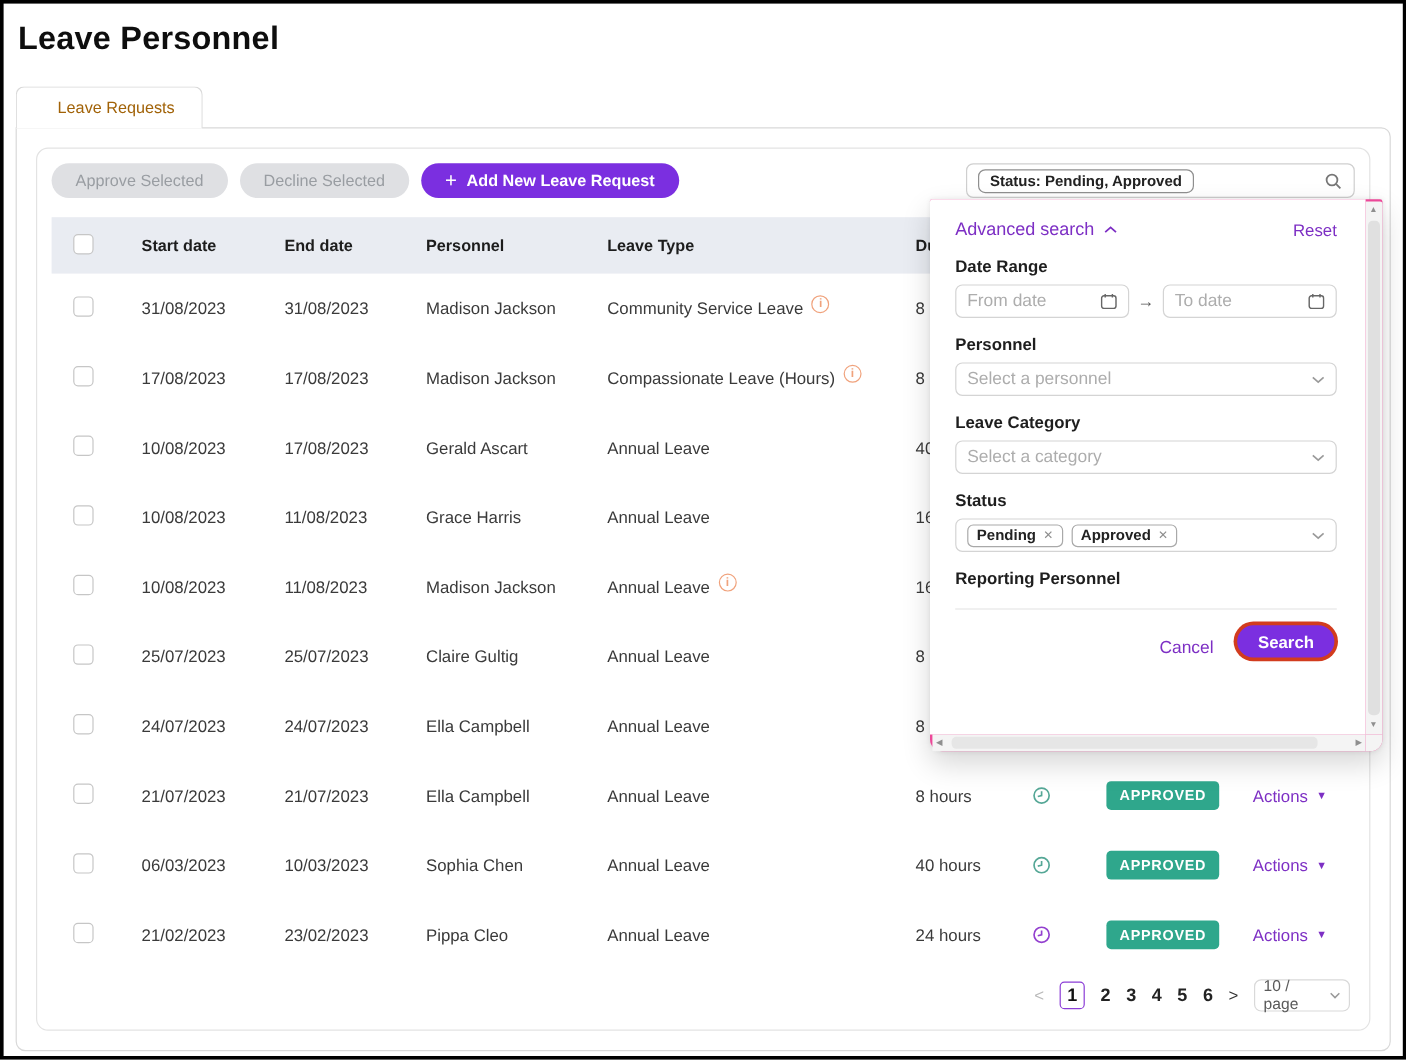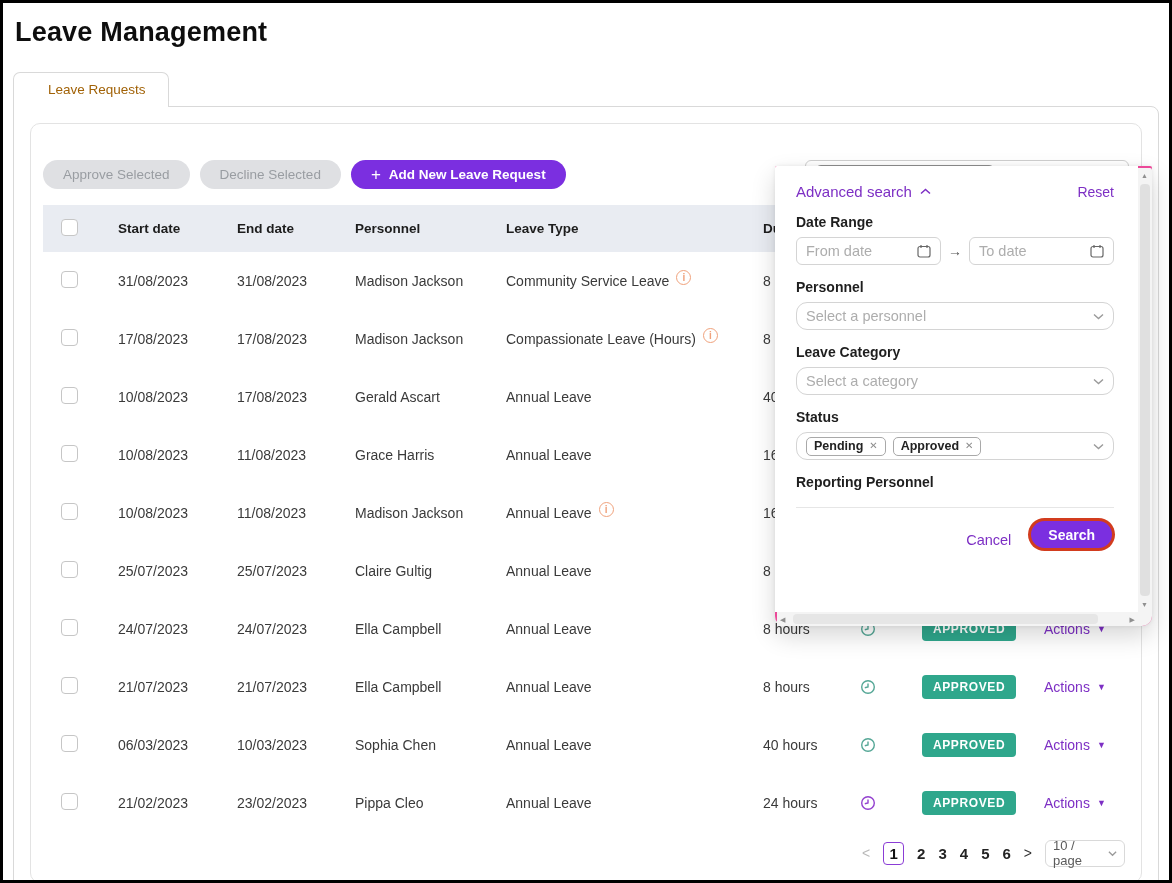--- a/index.html
+++ b/index.html
@@ -20,21 +20,21 @@
     background:#fff; border:1px solid #d9d9d9; border-bottom:none;
     border-radius:7px 7px 0 0; padding:9px 22px 10px 34px;
     color:#a16207; font-size:13.5px; margin-bottom:-1px; cursor:pointer;
   }
 
   
   .outer-card { border:1px solid #d9d9d9; border-radius:0 8px 8px 8px; background:#fff; padding:16px; position:relative; z-index:1; }
   .inner-card { border:1px solid #e3e3e3; border-radius:10px; background:#fff; padding:12px; position:relative; }
 
   
-  .toolbar { display:flex; align-items:center; gap:10px;margin-top:24px; }
+  .toolbar { display:flex; align-items:center; gap:10px; }
   .pill-btn { border:none; border-radius:15px; height:29px; padding:0 20px; font-size:13.5px; font-family:inherit; }
   .pill-btn.disabled { background:#dfe0e3; color:#999da2; }
   .pill-btn.primary { background:#7b2fe0; color:#fff; display:flex; align-items:center; gap:8px; font-weight:600; cursor:pointer; }
   .plus-glyph { font-size:17px; font-weight:400; line-height:1; }
 
   .search-box {
     margin-left:auto; width:324px; height:29px; border:1px solid #cfcfcf; border-radius:6px;
     display:flex; align-items:center; padding:0 9px; background:#fff;
   }
   .search-tag { border:1.4px solid #8f8f8f; border-radius:6px; padding:2px 9px; font-size:12.5px; font-weight:700; color:#222; white-space:nowrap; }
@@ -84,21 +84,21 @@
   .fld-label { font-weight:700; font-size:14px; color:#1e1e1e; margin:14px 0 7px; }
   .date-row { display:flex; align-items:center; gap:7px; }
   .input {
     border:1px solid #d4d4d4; border-radius:6px; height:28px; display:flex; align-items:center;
     padding:0 9px; background:#fff; cursor:text;
   }
   .input .ph { color:#adadad; font-size:14.5px; }
   .date-input { width:148px; }
   .date-input svg { margin-left:auto; }
   .arrow-glyph { color:#555; font-size:14px; }
-  .select { width:100%; cursor:pointer;border-radius:11px; }
+  .select { width:100%; cursor:pointer; }
   .select svg { margin-left:auto; }
   .chips { display:flex; gap:7px; align-items:center; }
   .chip { border:1.4px solid #a9a9a9; border-radius:5px; padding:1px 7px 2px; font-size:12.5px; font-weight:700; color:#222; display:inline-flex; align-items:center; gap:6px; background:#fff; }
   .chip-x { color:#8d8d8d; font-size:10px; font-weight:400; cursor:pointer; }
   .rep-row { display:flex; gap:10px; }
   .rep-btn { border:1px solid #cfcfcf; border-radius:6px; background:#fff; height:29px; padding:0 16px; font-size:14.5px; color:#333; font-family:inherit; cursor:pointer; }
   .rep-btn.selected { background:#7b2fe0; border-color:#7b2fe0; color:#fff; font-weight:700; padding:0 18px; }
   .panel-divider { border-top:1px solid #e6e6e6; margin:17px 0 13px; }
   .panel-footer { display:flex; align-items:flex-end; justify-content:flex-end; gap:20px; padding-right:2px; }
   .cancel-link { color:#7d2fc4; font-size:14.5px; cursor:pointer; }
@@ -118,21 +118,21 @@
   .vscroll .sb-down { bottom:4px; left:3px; }
   .hscroll .sb-left { left:3px; top:4px; }
   .hscroll .sb-right { right:3px; top:4px; }
   .sb-corner { position:absolute; right:0; bottom:0; width:14px; height:14px; background:#f4f4f4; border-radius:0 0 10px 0; }
 
   svg { display:block; }
 </style>
 </head>
 <body>
 
-<h1 class="page-title">Leave Management</h1>
+<h1 class="page-title">Leave Personnel</h1>
 
 <div class="tabs-row">
   <div class="tab">Leave Requests</div>
 </div>
 
 <div class="outer-card">
   <div class="inner-card">
 
     <div class="toolbar">
       <button class="pill-btn disabled">Approve Selected</button>

